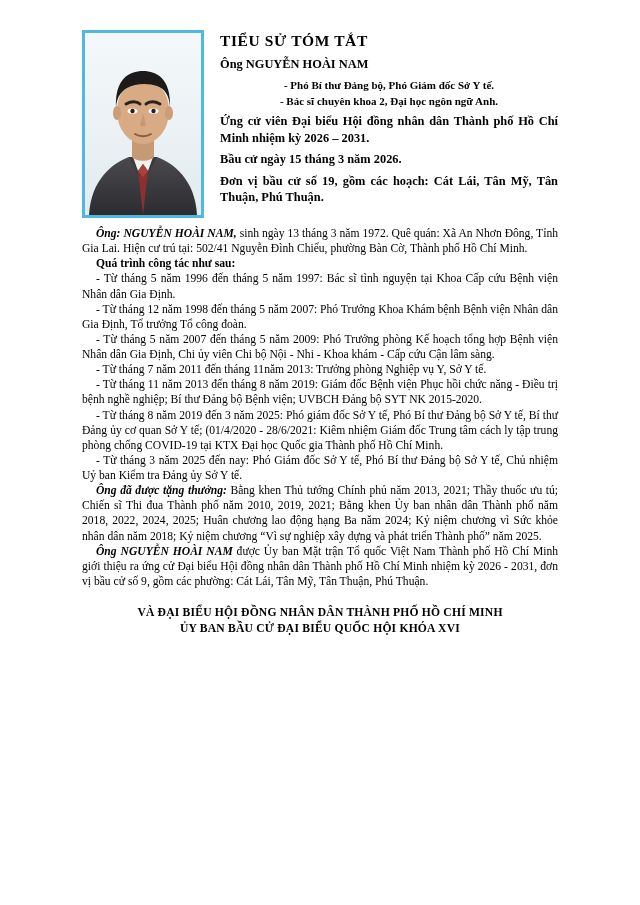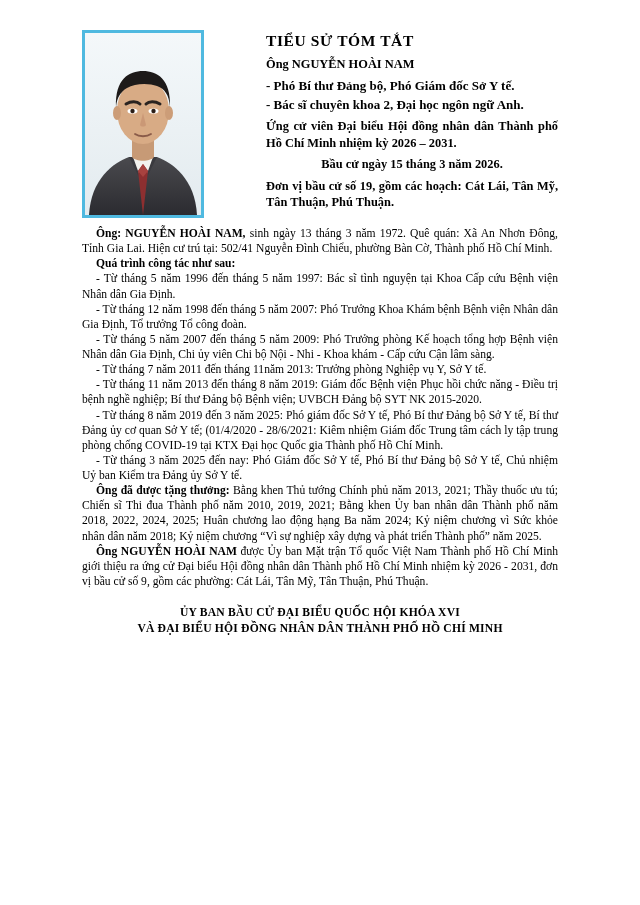--- a/index.html
+++ b/index.html
@@ -38,62 +38,62 @@
     box-sizing: border-box;
     background: #eef3f6;
     position: relative;
     overflow: hidden;
   }
   .photo-frame svg { display: block; width: 100%; height: 100%; }
 
   .headline {
     flex: 1 1 auto;
     padding-top: 2px;
-    margin-left: 46px;
   }
   .doc-title {
     font-size: 15.5px;
     font-weight: bold;
     letter-spacing: 0.6px;
     margin: 0 0 7px 0;
     line-height: 1.15;
   }
   .person-name-head {
     font-size: 12.4px;
     font-weight: bold;
     margin: 0 0 6px 0;
     line-height: 1.2;
   }
   .bullet-line {
-    font-size: 13px;
+    font-size: 11px;
     font-weight: bold;
     margin: 0 0 2px 0;
     line-height: 1.3;
+    text-align: center;
   }
   .head-para {
     font-size: 12.4px;
     font-weight: bold;
     margin: 5px 0 0 0;
     line-height: 1.33;
     text-align: justify;
   }
-  .head-para.tight { text-align: center; }
+  .head-para.tight { text-align: left; }
 
   
   .body-text {
     font-size: 11.6px;
     line-height: 1.305;
     text-align: justify;
     margin-top: 6px;
   }
   .body-text p {
     margin: 0;
     text-indent: 14px;
   }
-  .body-text b { font-weight: bold; }
+  .body-text b { font-weight: bold; font-style: italic; }
   .subhead {
     font-weight: bold;
     text-indent: 14px;
     margin: 0;
   }
 
   
   .footer {
     margin-top: 16px;
     text-align: center;
@@ -181,17 +181,17 @@
     <p>- Từ tháng 11 năm 2013 đến tháng 8 năm 2019: Giám đốc Bệnh viện Phục hồi chức năng - Điều trị bệnh nghề nghiệp; Bí thư Đảng bộ Bệnh viện; UVBCH Đảng bộ SYT NK 2015-2020.</p>
     <p>- Từ tháng 8 năm 2019 đến 3 năm 2025: Phó giám đốc Sở Y tế, Phó Bí thư Đảng bộ Sở Y tế, Bí thư Đảng ủy cơ quan Sở Y tế; (01/4/2020 - 28/6/2021: Kiêm nhiệm Giám đốc Trung tâm cách ly tập trung phòng chống COVID-19 tại KTX Đại học Quốc gia Thành phố Hồ Chí Minh.</p>
     <p>- Từ tháng 3 năm 2025 đến nay: Phó Giám đốc Sở Y tế, Phó Bí thư Đảng bộ Sở Y tế, Chủ nhiệm Uỷ ban Kiểm tra Đảng ủy Sở Y tế.</p>
 
     <p><b>Ông đã được tặng thưởng:</b><span> Bằng khen Thủ tướng Chính phủ năm 2013, 2021; Thầy thuốc ưu tú; Chiến sĩ Thi đua Thành phố năm 2010, 2019, 2021; Bằng khen Ủy ban nhân dân Thành phố năm 2018, 2022, 2024, 2025; Huân chương lao động hạng Ba năm 2024; Kỷ niệm chương vì Sức khỏe nhân dân năm 2018; Kỷ niệm chương “Vì sự nghiệp xây dựng và phát triển Thành phố” năm 2025.</span></p>
 
     <p><b>Ông NGUYỄN HOÀI NAM</b><span> được Ủy ban Mặt trận Tổ quốc Việt Nam Thành phố Hồ Chí Minh giới thiệu ra ứng cử Đại biểu Hội đồng nhân dân Thành phố Hồ Chí Minh nhiệm kỳ 2026 - 2031, đơn vị bầu cử số 9, gồm các phường: Cát Lái, Tân Mỹ, Tân Thuận, Phú Thuận.</span></p>
   </div>
 
   <div class="footer">
+    <div>VÀ ĐẠI BIỂU HỘI ĐỒNG NHÂN DÂN THÀNH PHỐ HỒ CHÍ MINH</div>
     <div>ỦY BAN BẦU CỬ ĐẠI BIỂU QUỐC HỘI KHÓA XVI</div>
-    <div>VÀ ĐẠI BIỂU HỘI ĐỒNG NHÂN DÂN THÀNH PHỐ HỒ CHÍ MINH</div>
   </div>
 
 </div>
 
 </body></html>

